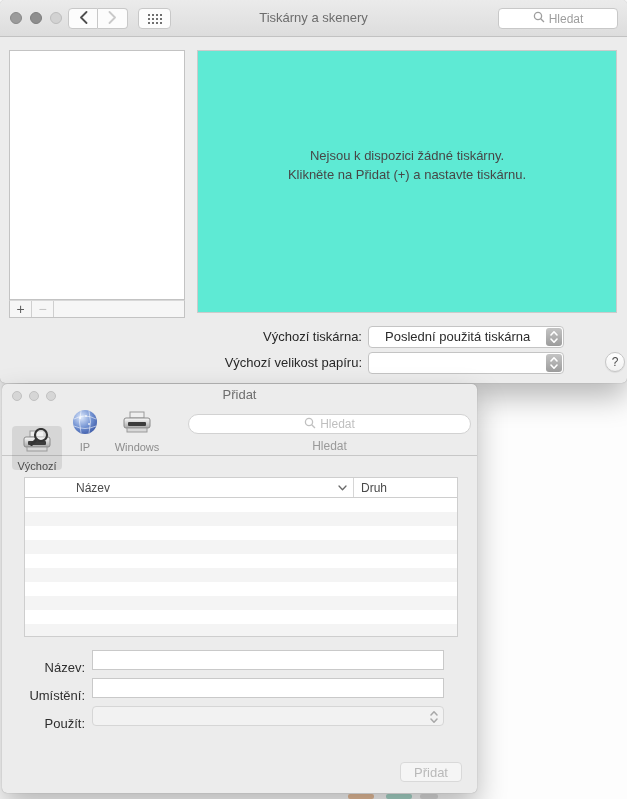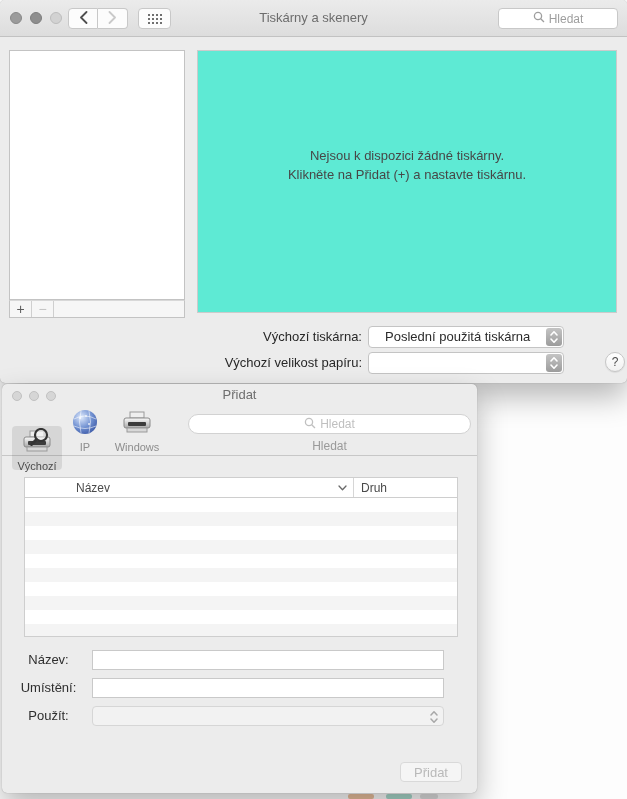--- a/index.html
+++ b/index.html
@@ -91,22 +91,22 @@
   .tbl { position:absolute; left:22px; top:93px; width:434px; }
   .tbl-header { height:21px; background:#fff; border:1px solid #cecece; display:flex;
                 font-size:12px; color:#4a4a4a; align-items:center; }
   .tbl-h1 { width:297px; height:100%; display:flex; align-items:center; padding-left:19px;
             border-right:1px solid #d6d6d6;margin-left:32px; }
   .tbl-h1 .sortchev { margin-left:auto; margin-right:6px; display:flex; }
   .tbl-h2 { flex:1; padding-left:7px; }
   .tbl-body { height:139px; border:1px solid #cecece; border-top:none;
               background:repeating-linear-gradient(#ffffff 0px, #ffffff 14px, #f4f4f4 14px, #f4f4f4 28px); }
 
-  .frm-label { position:absolute; left:10px; width:73px; text-align:center; font-size:13px;
-               color:#2e2e2e; line-height:20px; }
+  .frm-label { position:absolute; left:10px; width:73px; text-align:right; font-size:13px;
+               color:#2e2e2e; line-height:20px;margin-top:8px; }
   .frm-field { position:absolute; left:90px; width:352px; height:20px; background:#fff;
                border:1px solid #c9c9c9; font-size:13px; color:#222; padding:0 4px; outline:none;
                font-family:"Liberation Sans", sans-serif; }
   .frm-popup { position:absolute; left:90px; width:352px; height:20px; background:#f2f2f2;
                border:1px solid #d6d6d6; border-radius:4px; }
   .frm-popup .chev { position:absolute; right:5px; top:3px; }
 
   .addbtn { position:absolute; left:398px; top:378px; width:62px; height:20px; border-radius:4px;
             background:#f5f5f5; border:1px solid #d9d9d9; font-size:13px; color:#b9b9b9;
             display:flex; align-items:center; justify-content:center; }

